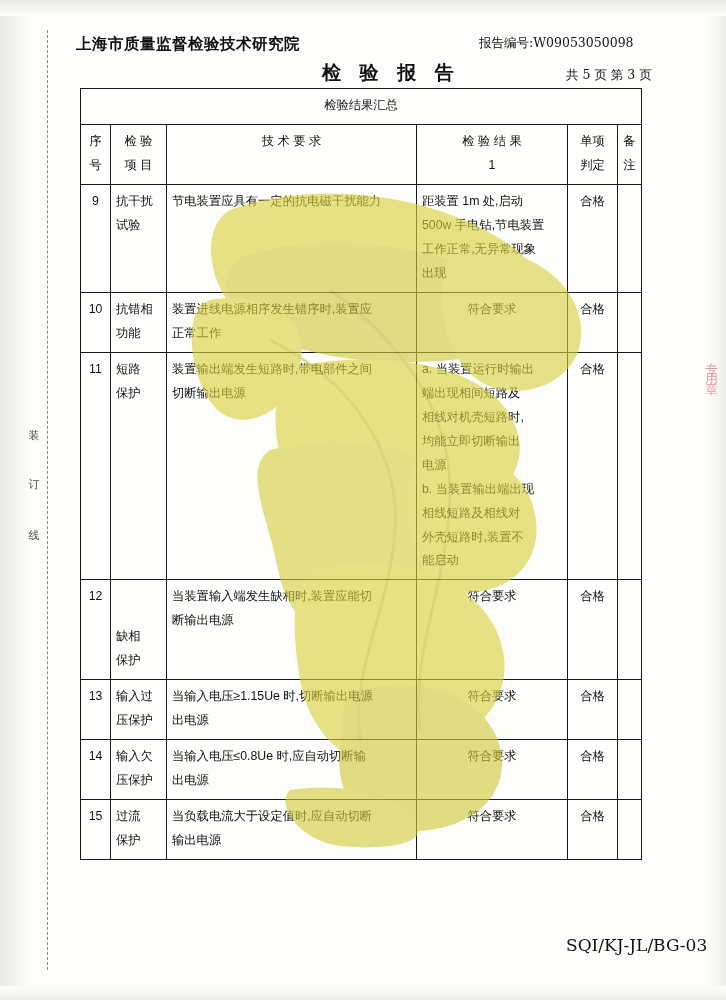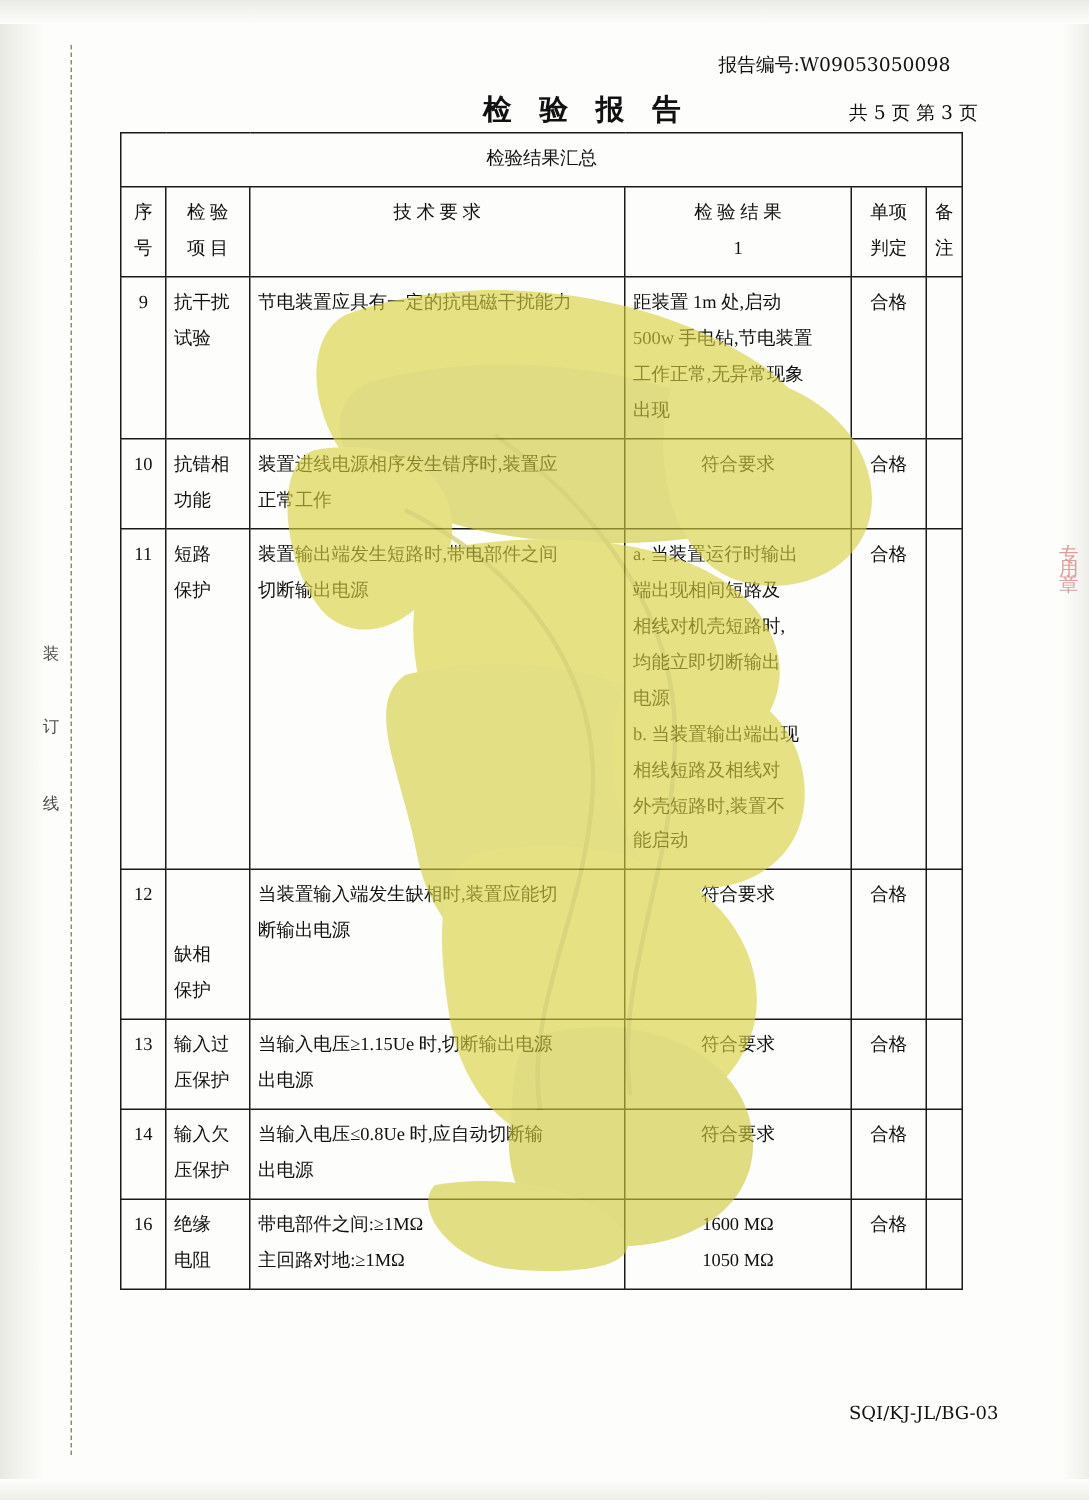--- a/index.html
+++ b/index.html
@@ -108,21 +108,21 @@
     top: 88px;
     width: 561px;
     border-collapse: collapse;
     table-layout: fixed;
     background: transparent;
   }
   table.rpt td, table.rpt th {
     border: 1px solid #1a1a1a;
     padding: 5px 5px 6px 5px;
     font-size: 12.3px;
-    font-family: Liberation Serif, serif;
+    font-family: Liberation Sans, sans-serif;
     vertical-align: top;
     line-height: 1.95;
     background: transparent;
   }
   .summary-row td {
     text-align: center;
     font-size: 12.5px;
     padding: 3px 0 4px 0;
     line-height: 1.3;
   }
@@ -137,21 +137,21 @@
   .c-res  { width: 151px; }
   .c-judge{ width: 50px; text-align: center; }
   .c-note { width: 24px; }
   .center { text-align: center; }
 
   
   .footer-code {
     position: absolute;
     left: 566px;
     top: 935px;
-    font-size: 12px;
+    font-size: 17px;
     font-family: "DejaVu Serif", "Liberation Serif", serif;
   }
 
   
   .stamp-right {
     position: absolute;
     right: 6px;
     top: 352px;
     width: 20px;
     font-size: 13px;
@@ -181,20 +181,21 @@
   <div class="paper-edge-left"></div>
   <div class="paper-edge-right"></div>
   <div class="paper-edge-top"></div>
   <div class="paper-edge-bottom"></div>
 
   <div class="binding"></div>
   <div class="binding-label l1">装</div>
   <div class="binding-label l2">订</div>
   <div class="binding-label l3">线</div>
 
+  <div class="org-name">上海市质量监督检验技术研究院</div>
   <div class="report-no">报告编号:W09053050098</div>
   <div class="doc-title">检 验 报 告</div>
   <div class="page-count">共 5 页  第 3 页</div>
 
   <table class="rpt">
     <colgroup>
       <col class="c-seq">
         <col class="c-item">
         <col class="c-req">
         <col class="c-res">
@@ -330,32 +331,31 @@
             <span style="display: block;">当输入电压≤0.8Ue 时,应自动切断输</span>
             <span style="display: block;">出电源</span>
           </td>
           <td class="center">
             <span style="display: block;">符合要求</span>
           </td>
           <td class="center">合格</td>
           <td></td>
         </tr>
         <tr>
-          <td class="center">16</td>
-          <td>
-            <span style="display: block;">绝缘</span>
-            <span style="display: block;">电阻</span>
-          </td>
-          <td>
-            <span style="display: block;">带电部件之间:≥1MΩ</span>
-            <span style="display: block;">主回路对地:≥1MΩ</span>
-          </td>
-          <td class="center">
-            <span style="display: block;">1600 MΩ</span>
-            <span style="display: block;">1050 MΩ</span>
+          <td class="center">15</td>
+          <td>
+            <span style="display: block;">过流</span>
+            <span style="display: block;">保护</span>
+          </td>
+          <td>
+            <span style="display: block;">当负载电流大于设定值时,应自动切断</span>
+            <span style="display: block;">输出电源</span>
+          </td>
+          <td class="center">
+            <span style="display: block;">符合要求</span>
           </td>
           <td class="center">合格</td>
           <td></td>
         </tr>
       </tbody>
   </table>
 
   <svg class="stamp-overlay" viewBox="0 0 460 700" xmlns="http://www.w3.org/2000/svg">
     <g fill="#d8d23d">
       <path d="M80,60 C160,30 280,40 360,95 C400,125 410,165 370,185 C300,220 180,215 110,180 C60,155 45,80 80,60 Z"></path>

